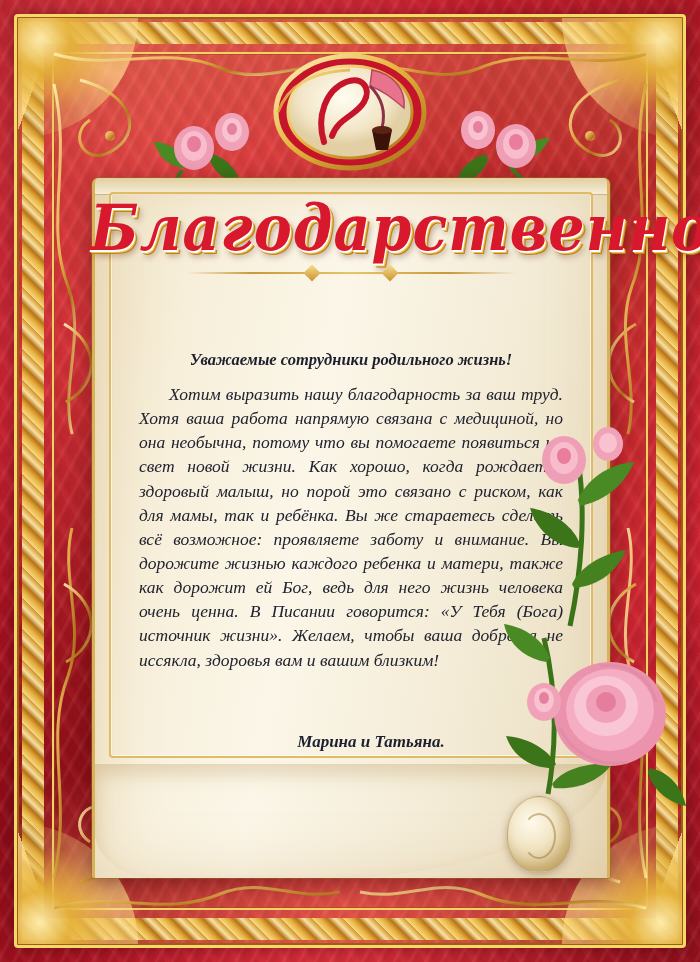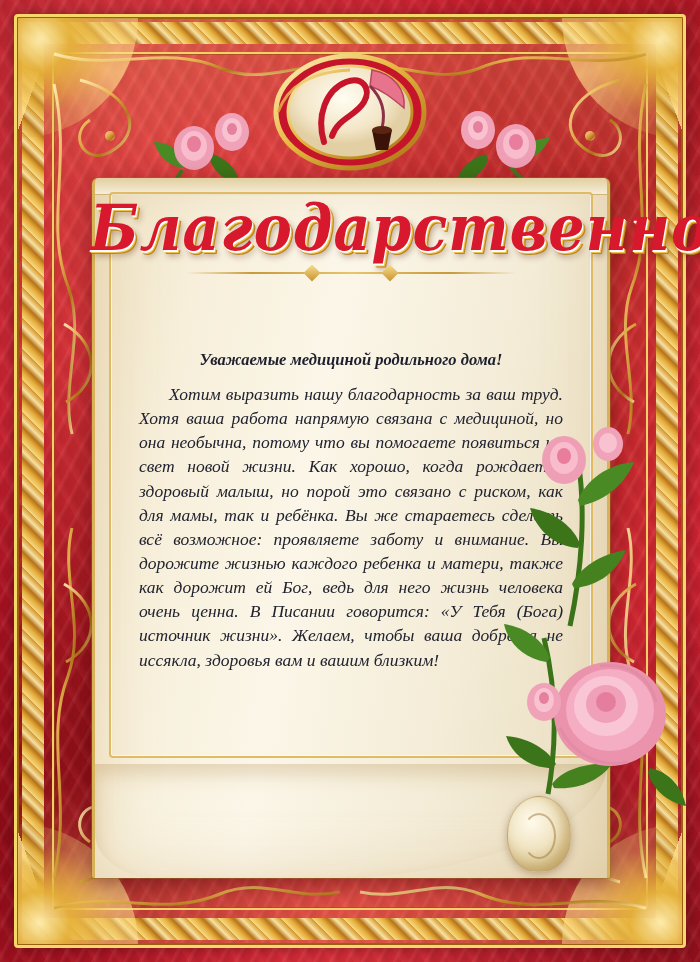--- a/index.html
+++ b/index.html
@@ -355,22 +355,23 @@
     <div class="title-wrap">
       <div class="title-main">Благодарственное</div>
       <div class="divider">
         <div class="bar"></div>
         <div class="dia l"></div>
         <div class="dia r"></div>
       </div>
     </div>
 
     <div class="letter">
-      <div class="salutation">Уважаемые медициной родильного дома!</div>
+      <div class="salutation">Уважаемые сотрудники родильного жизнь!</div>
       <div class="body-text">Хотим выразить нашу благодарность за ваш труд. Хотя ваша работа напрямую связана с медициной, но она необычна, потому что вы помогаете появиться на свет новой жизни. Как хорошо, когда рождается здоровый малыш, но порой это связано с риском, как для мамы, так и ребёнка. Вы же стараетесь сделать всё возможное: проявляете заботу и внимание. Вы дорожите жизнью каждого ребенка и матери, также как дорожит ей Бог, ведь для него жизнь человека очень ценна. В Писании говорится: «У Тебя (Бога) источник жизни». Желаем, чтобы ваша доброта не иссякла, здоровья вам и вашим близким!</div>
+      <div class="signature">Марина и Татьяна.</div>
     </div>
 
     <div class="scroll-curl"></div>
     <div class="curl-roll"></div>
   </div>
 
   <svg class="rose" style="left:516px; top:420px; width:150px; height:220px;" viewBox="0 0 150 220">
     <g>
       <path d="M62 40 C 70 90, 66 150, 54 206" stroke="#3a7318" stroke-width="5" fill="none"></path>
       <path d="M64 86 C 92 80, 110 62, 118 42 C 92 44, 70 60, 62 80 Z" fill="#4a8a24"></path>

